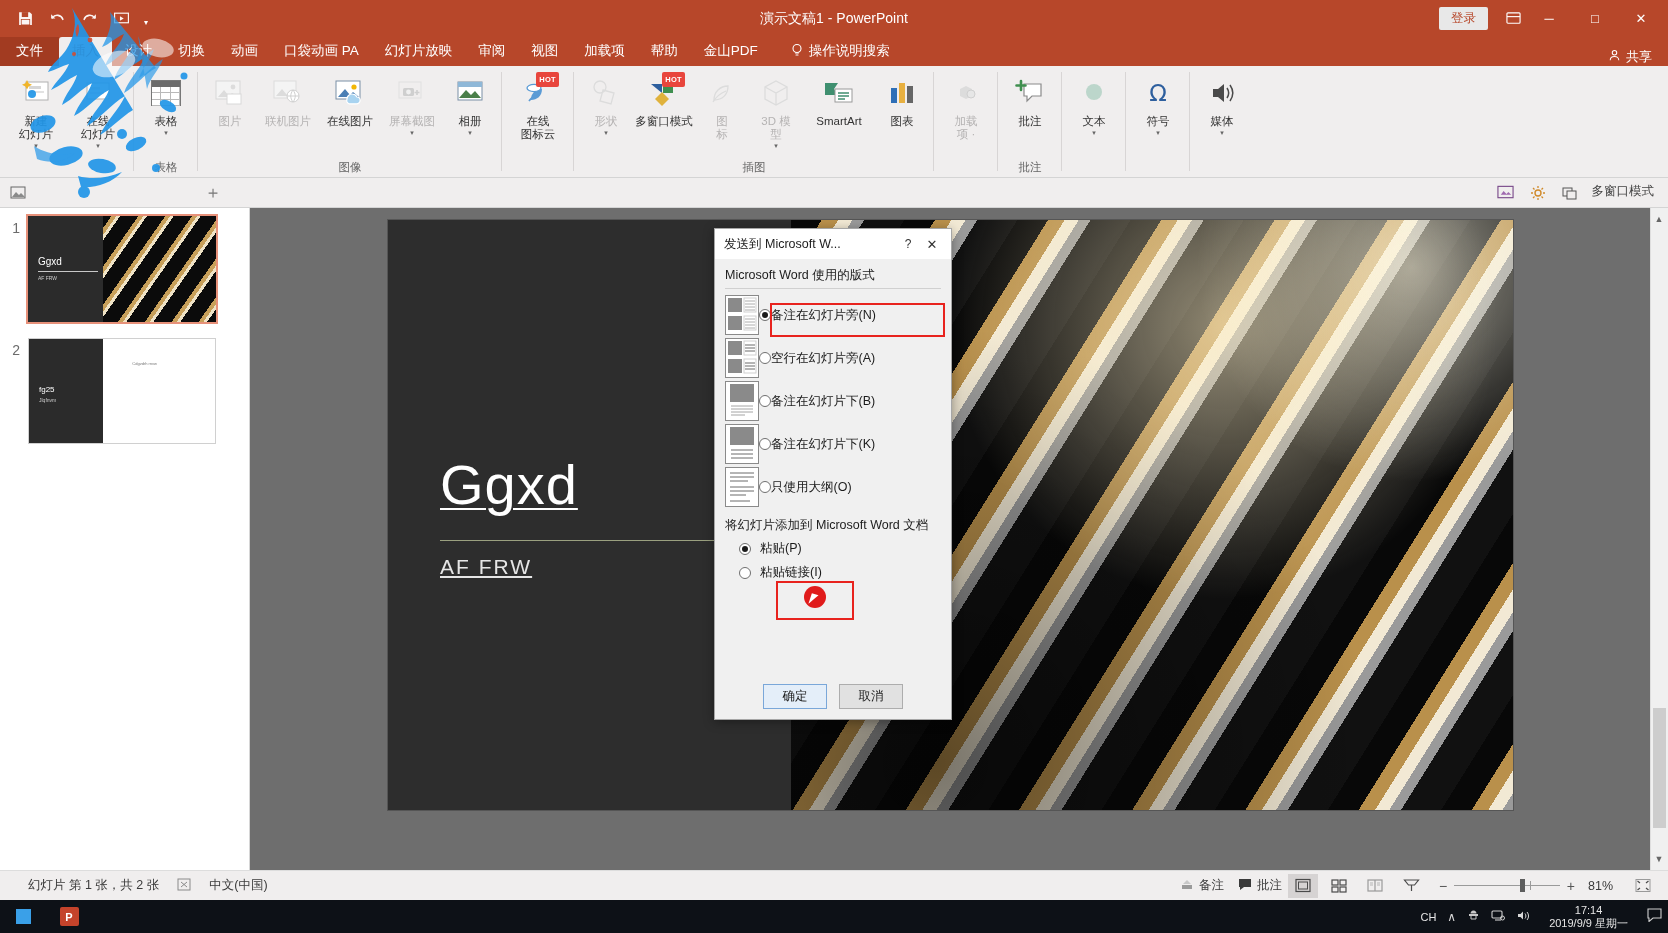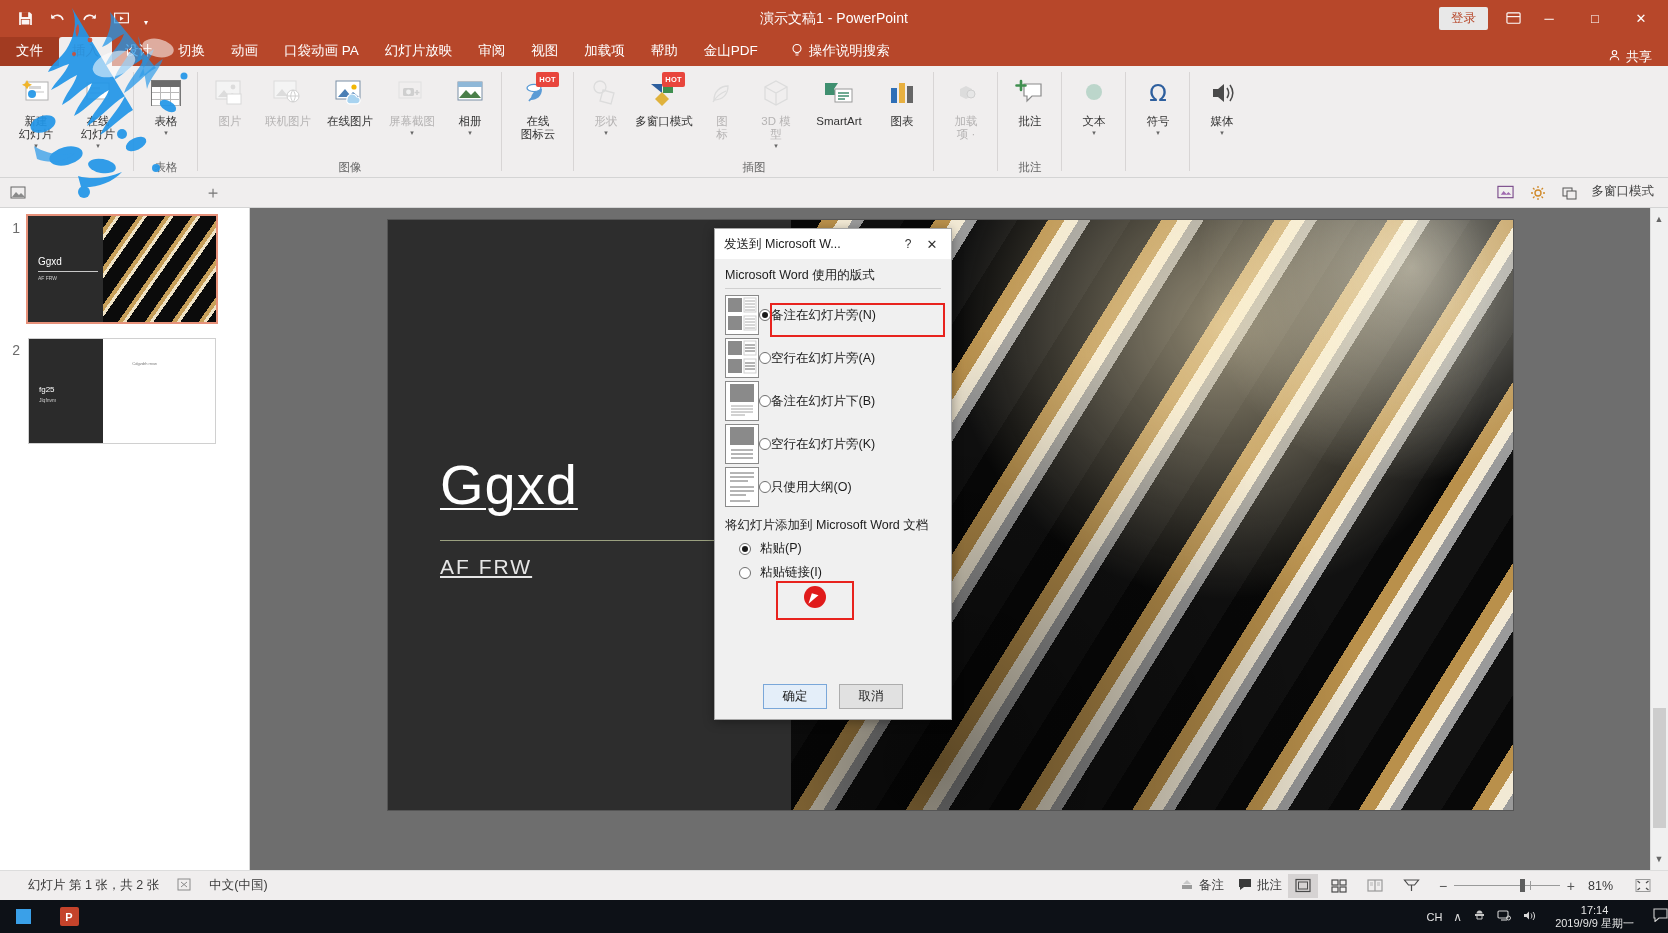--- a/index.html
+++ b/index.html
@@ -181,21 +181,21 @@
   
   .taskbar {
     position:absolute; left:0; right:0; bottom:0; height:33px;
     background: #0d1117; display:flex; align-items:center; color:#e6e6e6; font-size:11px;
   }
   .start { width:46px; height:33px; display:flex;align-items:center;justify-content:center;}
   .winlogo { width:15px;height:15px;background:#3aa0e8; display:grid; grid-template-columns:1fr 1fr; grid-template-rows:1fr 1fr; gap:1.5px;}
   .winlogo i { background:#3aa0e8; }
   .tb-app { width:46px; height:33px; display:flex;align-items:center;justify-content:center; position:relative;}
   .ppt-ico { width:19px;height:19px;background:#c4432b;color:#fff;border-radius:2px;font-size:11px;display:flex;align-items:center;justify-content:center;font-weight:bold;}
-  .tray { margin-left:auto; display:flex; align-items:center; gap:11px; }
+  .tray { margin-left:auto; display:flex; align-items:center; gap:11px; padding-right:6px;}
   .tray-ico { font-size:12px; color:#d8d8d8;}
   .clock { text-align:center; line-height:13px; font-size:11px; padding:0 8px;}
 
   
   .dlg {
     position:absolute; left: 714px; top: 228px; width: 238px; height: 492px;
     background: #f0f0f0; border:1px solid #a6a6a6;
     box-shadow: 0 2px 10px rgba(0,0,0,.35); font-size: 12.5px; color:#1b1b1b;
   }
   .dlg-title {
@@ -883,21 +883,21 @@
       </div>
 
       <div class="opt-row">
         <span class="opt-thumb">
           <svg width="32" height="38" viewBox="0 0 32 38">
               <rect x="4" y="2" width="24" height="18" fill="#8a8a8a"></rect>
               <path d="M5 25h22M5 29h22M5 33h22" stroke="#6a6a6a" stroke-width="1"></path>
             </svg>
         </span>
         <span class="radio"></span>
-        <span class="opt-label">空行在幻灯片旁(K)</span>
+        <span class="opt-label">备注在幻灯片下(K)</span>
       </div>
 
       <div class="opt-row">
         <span class="opt-thumb">
           <svg width="32" height="38" viewBox="0 0 32 38">
               <path d="M4 5h24M4 9h24M4 13h18M4 19h24M4 23h24M4 27h16M4 33h20" stroke="#6a6a6a" stroke-width="1"></path>
             </svg>
         </span>
         <span class="radio"></span>
         <span class="opt-label">只使用大纲(O)</span>

